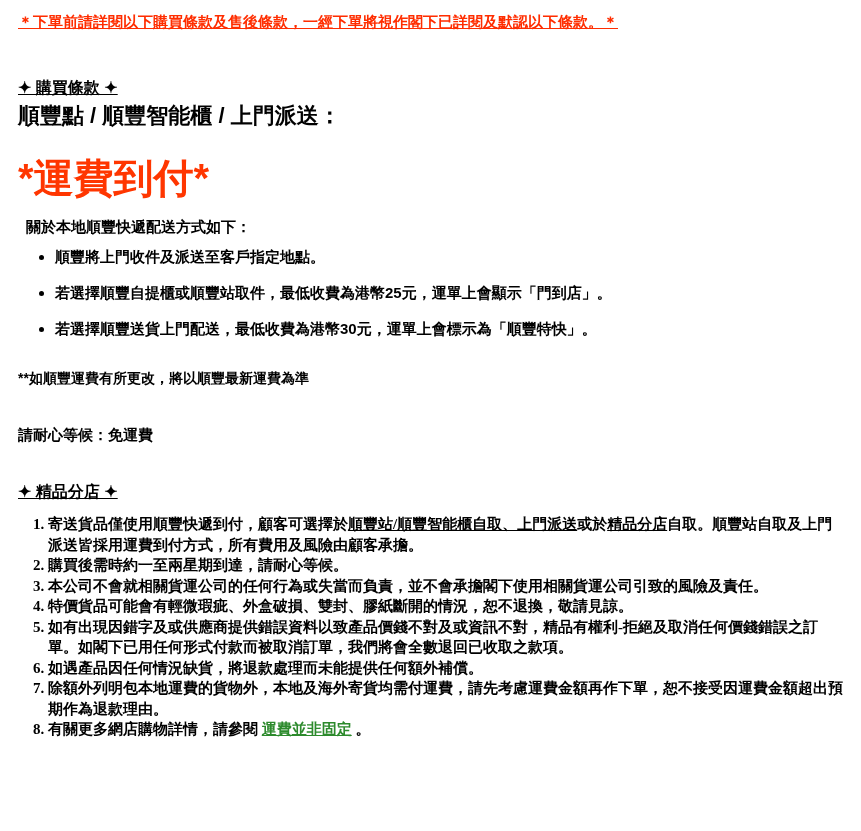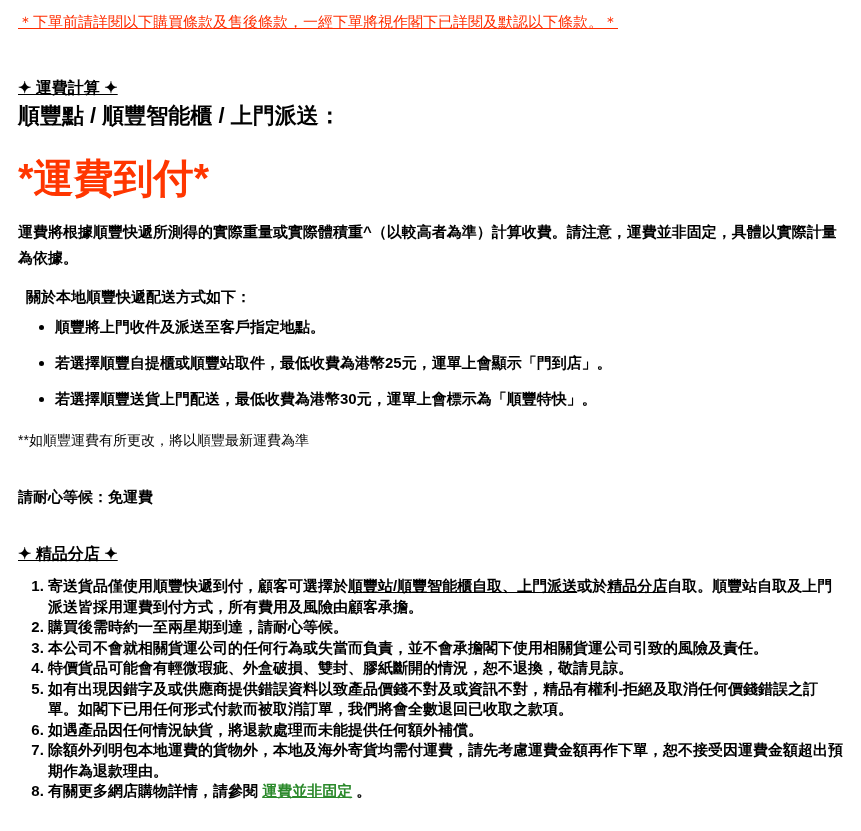--- a/index.html
+++ b/index.html
@@ -6,21 +6,21 @@
   html,body { background:#ffffff; }
   body {
     width:861px; height:831px; overflow:hidden;
     font-family:"Liberation Sans", sans-serif;
     color:#000000;
     -webkit-font-smoothing:antialiased;
   }
   .page { padding:12px 18px 0 18px; }
 
   .top-notice {
-    color:#ff2d00; font-weight:normal; font-size:15px;
+    color:#ff2d00; font-weight:bold; font-size:15px;
     text-decoration:underline; line-height:19px;
     margin-bottom:46px;
   }
 
   .section-heading {
     font-size:16px; font-weight:bold; color:#000;
     text-decoration:underline; line-height:21px;
   }
 
   .shipping-subheading {
@@ -41,55 +41,54 @@
   }
 
   ul.delivery-bullets {
     list-style:disc; padding-left:37px; margin-top:10px;
   }
   ul.delivery-bullets li {
     font-size:15px; font-weight:bold; line-height:20px; margin-bottom:16px;
   }
 
   .fee-change-note {
-    font-size:14px; font-weight:normal; line-height:18px; margin-top:22px;
+    font-size:14px; font-weight:bold; line-height:18px; margin-top:30px;
   }
 
   .store-pickup {
     font-size:15px; font-weight:bold; line-height:20px; margin-top:38px;
   }
 
   .terms-heading { margin-top:36px; display:inline-block; }
 
   ol.terms-list {
-    list-style:decimal; padding-left:30px; margin-top:12px;
+    list-style:decimal; padding-left:30px; margin-top:12px;font-family:Liberation Serif, serif;
   }
   ol.terms-list li {
     font-size:15px; font-weight:bold; line-height:20.5px; margin-bottom:0px;
   }
   .underline-seg { text-decoration:underline; }
   .term-warning { color:#ff4300; font-weight:bold; }
   .green-link {
     color:#2c8a2c; text-decoration:underline; font-weight:bold; cursor:pointer;
   }
 </style>
 </head>
 <body>
 
 <div class="page">
 
   <p class="top-notice">＊下單前請詳閱以下購買條款及售後條款，一經下單將視作閣下已詳閱及默認以下條款。＊</p>
 
-  <h2 class="section-heading">✦ 運費計算 ✦</h2>
+  <h2 class="section-heading">✦ 購買條款 ✦</h2>
 
   <h3 class="shipping-subheading">順豐點 / 順豐智能櫃 / 上門派送：</h3>
 
   <div class="cod-banner">*運費到付*</div>
 
-  <p class="fee-para">運費將根據順豐快遞所測得的實際重量或實際體積重^（以較高者為準）計算收費。請注意，運費並非固定，具體以實際計量為依據。</p>
 
   <p class="delivery-intro">關於本地順豐快遞配送方式如下：</p>
 
   <ul class="delivery-bullets">
     <li>順豐將上門收件及派送至客戶指定地點。</li>
     <li>若選擇順豐自提櫃或順豐站取件，最低收費為港幣25元，運單上會顯示「門到店」。</li>
     <li>若選擇順豐送貨上門配送，最低收費為港幣30元，運單上會標示為「順豐特快」。</li>
   </ul>
 
   <p class="fee-change-note">**如順豐運費有所更改，將以順豐最新運費為準</p>

